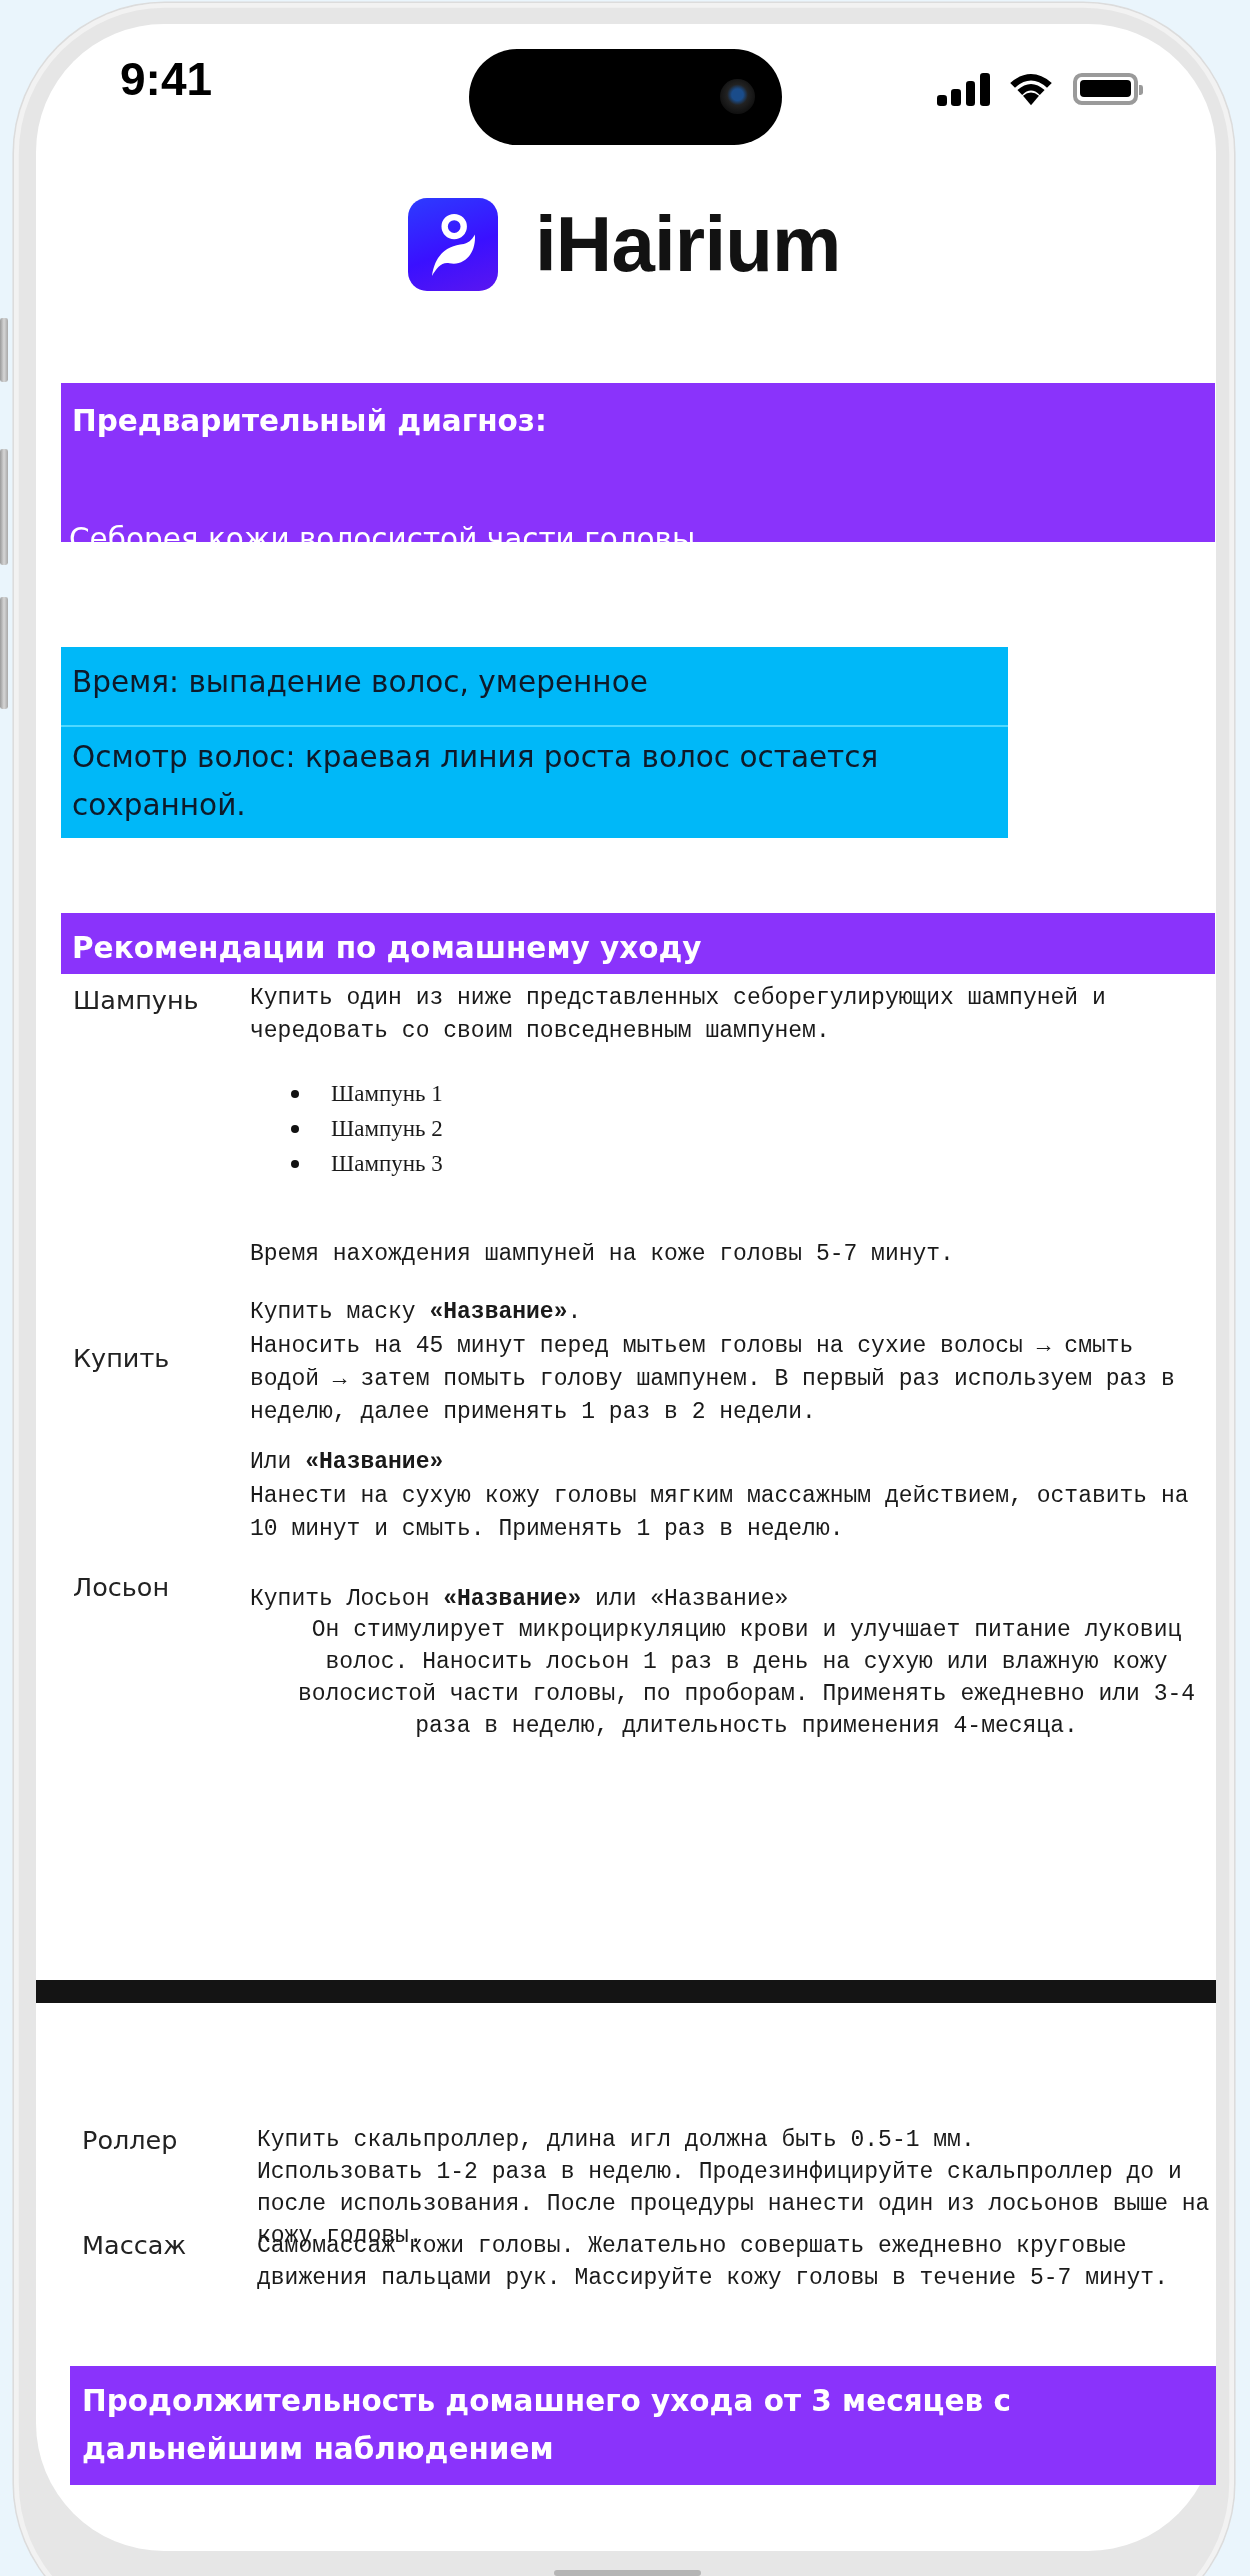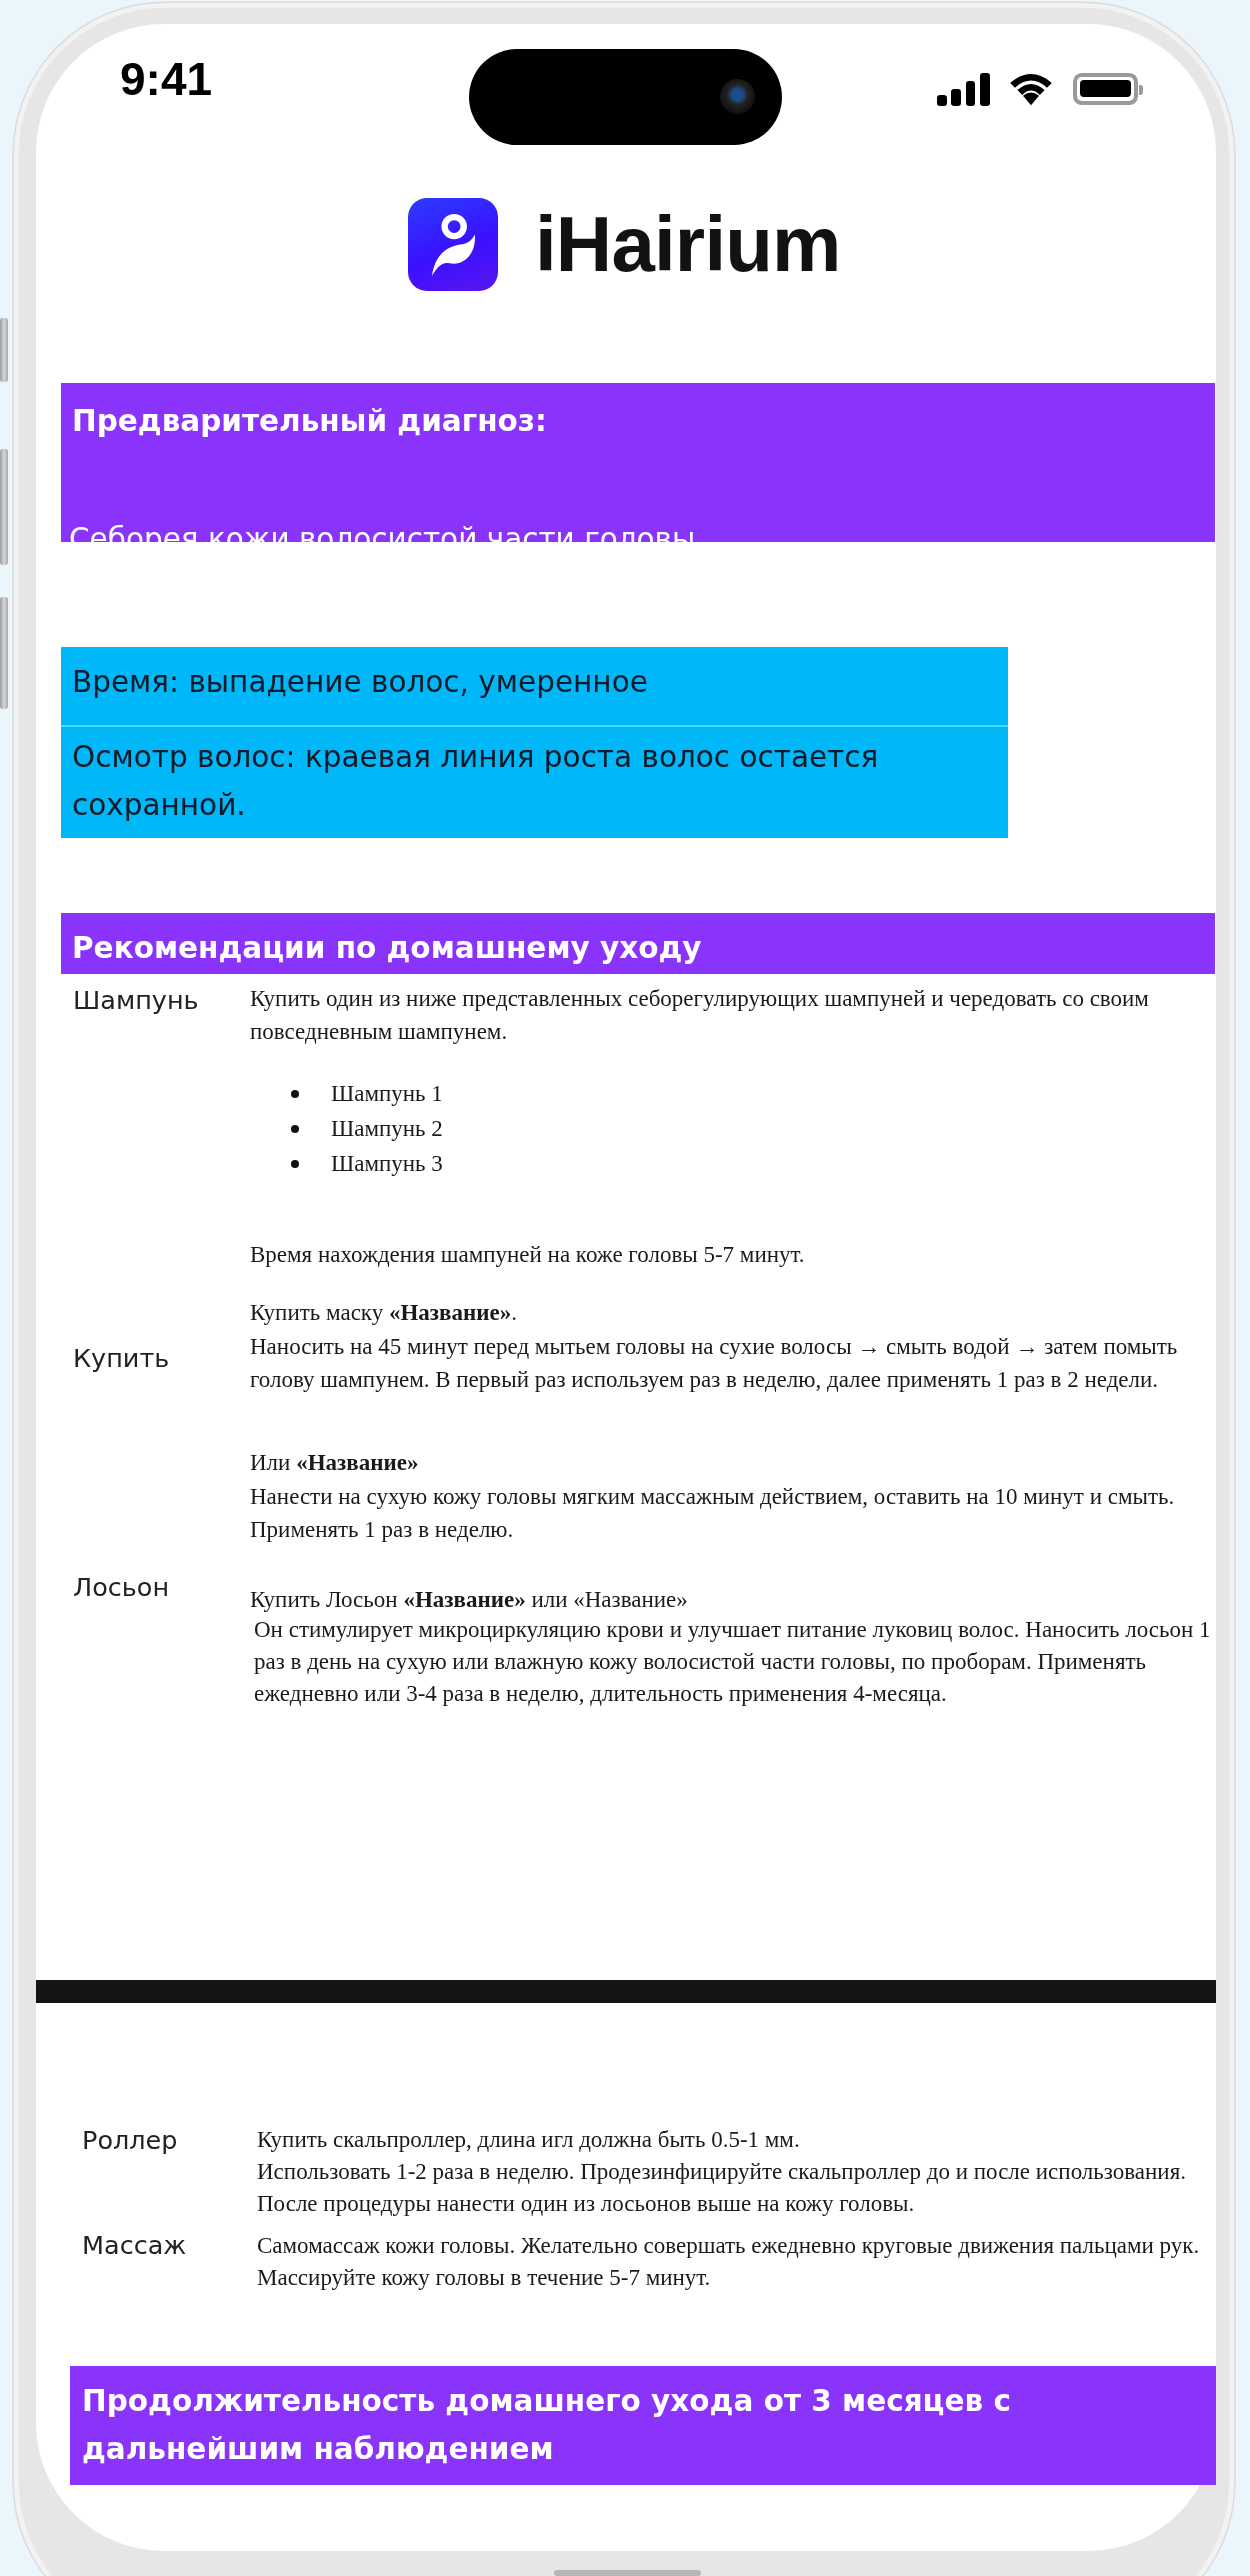--- a/index.html
+++ b/index.html
@@ -56,21 +56,21 @@
 
   .cyan { position:absolute; left:61px; top:647px; width:947px; height:191px; background:#00b8f8; color:#0e1a2a; }
   .cyan .row1 { position:absolute; left:11px; top:17.5px; font-size:29.5px; }
   .cyan .divider { position:absolute; left:0; right:0; top:78px; height:2.4px; background:#4fd8ff; }
   .cyan .row2 { position:absolute; left:11px; top:86px; width:893px; font-size:29.5px; line-height:48px; }
 
   .rec-head { left:61px; top:913px; width:1154px; height:61px; }
   .rec-head .t { position:absolute; left:11px; top:17.5px; font-weight:700; font-size:29.5px; }
 
   .lbl { position:absolute; left:73px; font-size:25.5px; color:#222; }
-  .serif { position:absolute; font-family:Liberation Serif, serif; font-size:23px; color:#1a1a1a; line-height:33px; }
+  .serif { position:absolute; font-family:Liberation Mono, monospace; font-size:23px; color:#1a1a1a; line-height:33px; }
   .serif b { font-weight:700; }
   .bullets { position:absolute; left:291px; top:1076px; margin:0; padding:0; list-style:none; font-family:"Liberation Serif", serif; font-size:23px; color:#1a1a1a; }
   .bullets li { height:35px; line-height:35px; position:relative; padding-left:40px; }
   .bullets li::before { content:""; position:absolute; left:0; top:14.4px; width:8px; height:8px; border-radius:50%; background:#111; }
 
   .black-bar { position:absolute; left:36px; top:1980px; width:1180px; height:23px; background:#141414; }
 
   .final { left:70px; top:2366px; width:1146px; height:119px; }
   .final .t { position:absolute; left:12px; top:11px; width:1124px; font-weight:700; font-size:29.5px; line-height:48px; }
 
@@ -143,21 +143,21 @@
 <div class="serif" style="left:250px; top:1210px;margin-top:28px;">Время нахождения шампуней на коже головы 5-7 минут.</div>
 
 <div class="lbl" style="top:1343px;">Купить</div>
 <div class="serif" style="left:250px; top:1296px;"><span>Купить маску </span><b>«Название»</b><span>.</span></div>
 <div class="serif" style="left:250px; top:1330px; width:949px;">Наносить на 45 минут перед мытьем головы на сухие волосы → смыть водой → затем помыть голову шампунем. В первый раз используем раз в неделю, далее применять 1 раз в 2 недели.</div>
 <div class="serif" style="left:250px; top:1446px;"><span>Или </span><b>«Название»</b></div>
 <div class="serif" style="left:250px; top:1480px; width:949px;">Нанести на сухую кожу головы мягким массажным действием, оставить на 10 минут и смыть. Применять 1 раз в неделю.</div>
 
 <div class="lbl" style="top:1572px;">Лосьон</div>
 <div class="serif" style="left:250px; top:1583px;"><span>Купить Лосьон </span><b>«Название»</b><span> или «Название»</span></div>
-<div class="serif" style="left:254px; top:1614px; width:957px; line-height:32px;">Он стимулирует микроциркуляцию крови и улучшает питание луковиц волос. Наносить лосьон 1 раз в день на сухую или влажную кожу волосистой части головы, по проборам. Применять ежедневно или 3-4 раза в неделю, длительность применения 4-месяца.</div>
+<div class="serif" style="left:268px; top:1614px; width:957px; line-height:32px;text-align:center;">Он стимулирует микроциркуляцию крови и улучшает питание луковиц волос. Наносить лосьон 1 раз в день на сухую или влажную кожу волосистой части головы, по проборам. Применять ежедневно или 3-4 раза в неделю, длительность применения 4-месяца.</div>
 
 <div class="black-bar"></div>
 
 <div class="lbl" style="left:82px; top:2125px;">Роллер</div>
 <div class="serif" style="left:257px; top:2124px; width:957px; line-height:32px; white-space:pre-line;">Купить скальпроллер, длина игл должна быть 0.5-1 мм.
 Использовать 1-2 раза в неделю. Продезинфицируйте скальпроллер до и после использования. После процедуры нанести один из лосьонов выше на кожу головы.</div>
 
 <div class="lbl" style="left:82px; top:2230px;">Массаж</div>
 <div class="serif" style="left:257px; top:2230px; width:957px; line-height:32px;">Самомассаж кожи головы. Желательно совершать ежедневно круговые движения пальцами рук. Массируйте кожу головы в течение 5-7 минут.</div>
 

